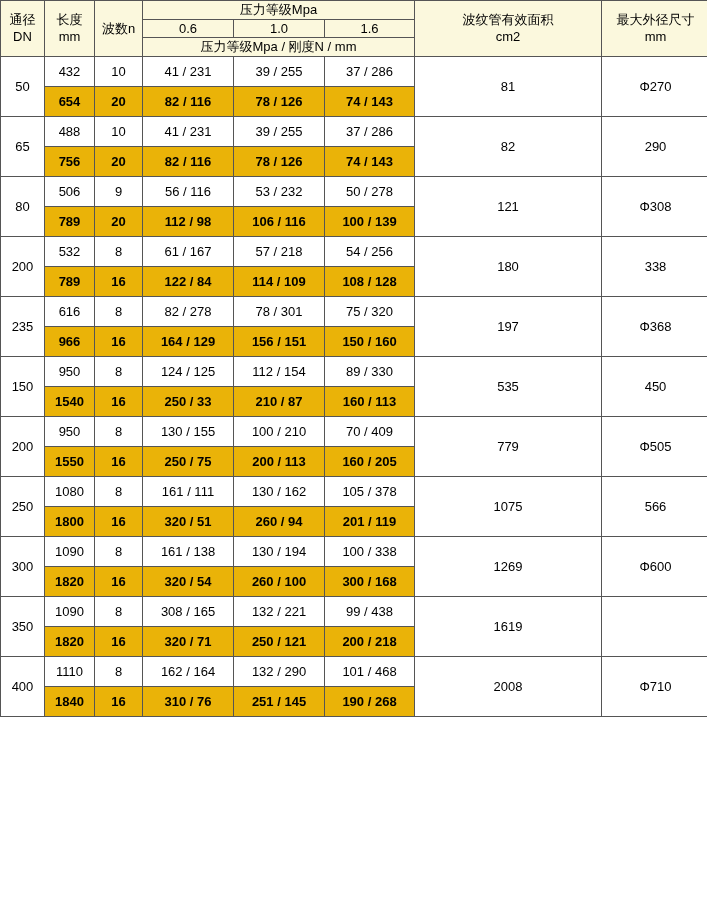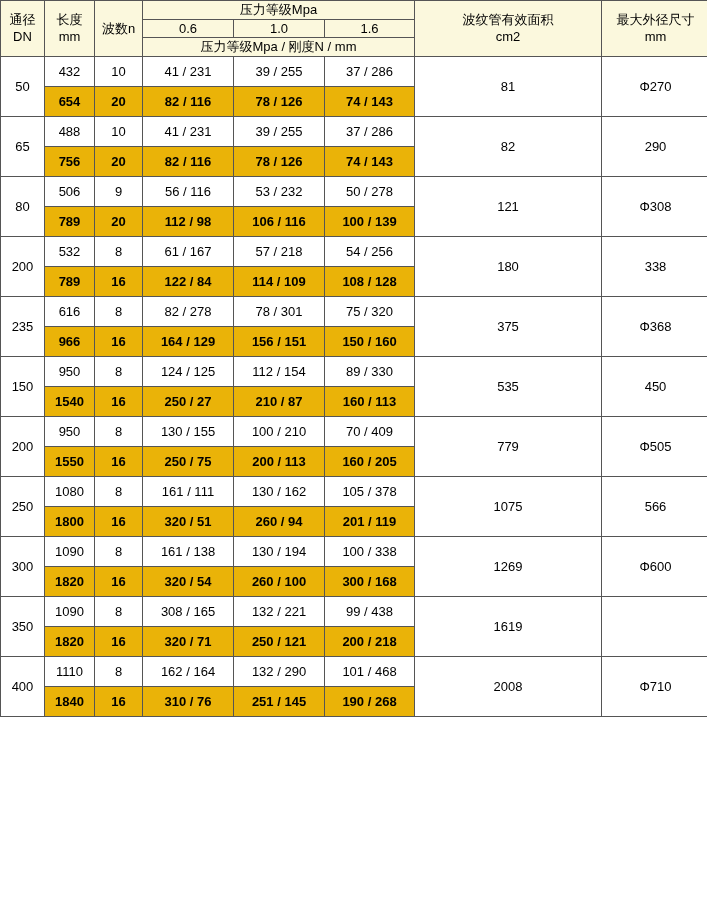--- a/index.html
+++ b/index.html
@@ -175,21 +175,21 @@
         <td>114 / 109</td>
         <td>108 / 128</td>
       </tr>
       <tr class="rowA">
         <td class="dn" rowspan="2">235</td>
         <td>616</td>
         <td>8</td>
         <td>82 / 278</td>
         <td>78 / 301</td>
         <td>75 / 320</td>
-        <td class="area" rowspan="2">375</td>
+        <td class="area" rowspan="2">197</td>
         <td class="od" rowspan="2">Φ368</td>
       </tr>
       <tr class="rowB">
         <td>966</td>
         <td>16</td>
         <td>164 / 129</td>
         <td>156 / 151</td>
         <td>150 / 160</td>
       </tr>
       <tr class="rowA">
@@ -198,21 +198,21 @@
         <td>8</td>
         <td>124 / 125</td>
         <td>112 / 154</td>
         <td>89 / 330</td>
         <td class="area" rowspan="2">535</td>
         <td class="od" rowspan="2">450</td>
       </tr>
       <tr class="rowB">
         <td>1540</td>
         <td>16</td>
-        <td>250 / 27</td>
+        <td>250 / 33</td>
         <td>210 / 87</td>
         <td>160 / 113</td>
       </tr>
       <tr class="rowA">
         <td class="dn" rowspan="2">200</td>
         <td>950</td>
         <td>8</td>
         <td>130 / 155</td>
         <td>100 / 210</td>
         <td>70 / 409</td>

